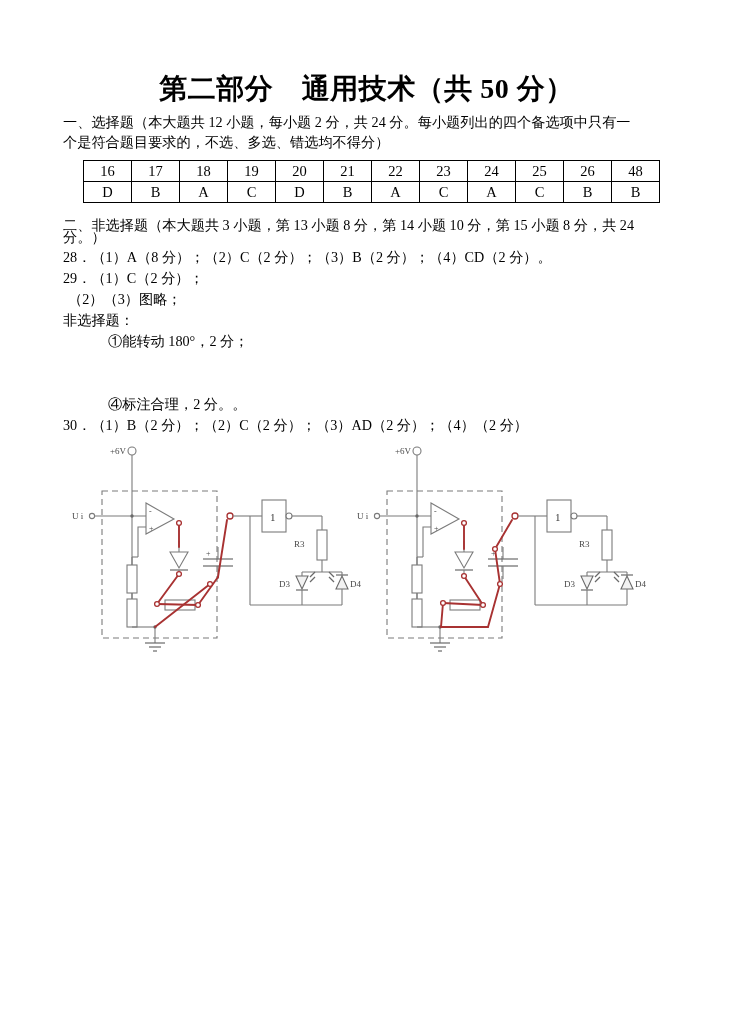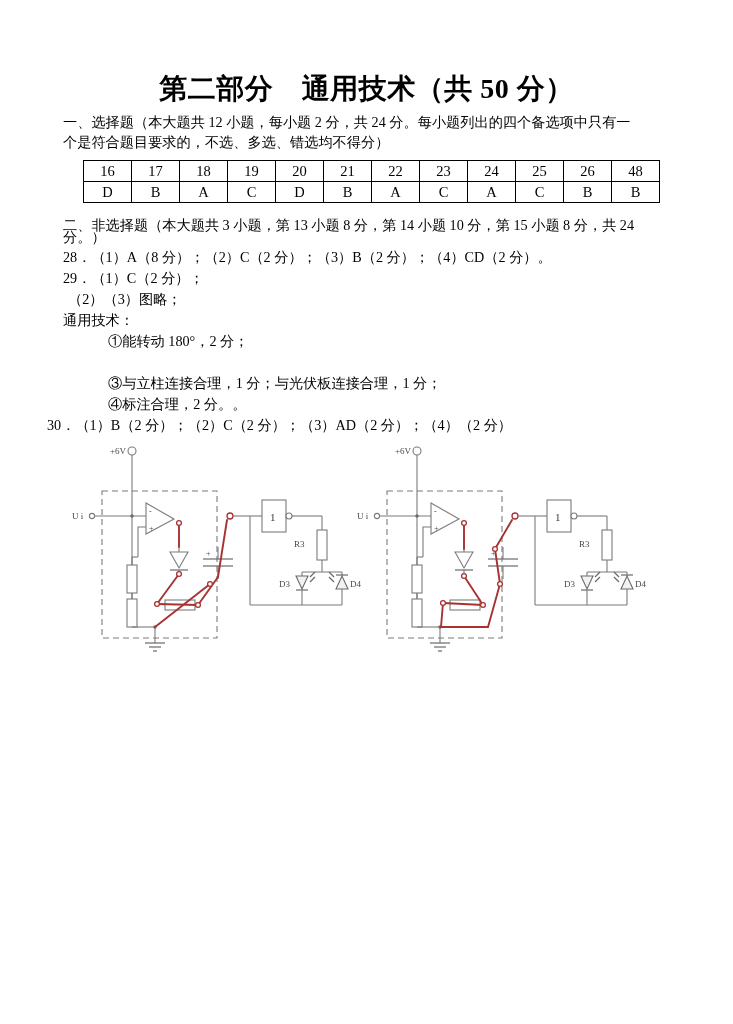--- a/index.html
+++ b/index.html
@@ -142,26 +142,25 @@
     </tbody>
   </table>
 
   <div class="tline" style="left:63px; top:191px;margin-top:24px;">二、非选择题（本大题共 3 小题，第 13 小题 8 分，第 14 小题 10 分，第 15 小题 8 分，共 24</div>
   <div class="tline" style="left:63px; top:227px;">分。）</div>
 
   <div class="tline" style="left:63px; top:247px;">28．（1）A（8 分）；（2）C（2 分）；（3）B（2 分）；（4）CD（2 分）。</div>
   <div class="tline" style="left:63px; top:268px;">29．（1）C（2 分）；</div>
   <div class="tline" style="left:68px; top:289px;">（2）（3）图略；</div>
 
-  <div class="tline" style="left:63px; top:310px;">通用技术：</div>
+  <div class="tline" style="left:63px; top:310px;">非选择题：</div>
   <div class="tline" style="left:108px; top:331px;">①能转动 180°，2 分；</div>
-  <div class="tline" style="left:108px; top:373px;">③与立柱连接合理，1 分；与光伏板连接合理，1 分；</div>
   <div class="tline" style="left:108px; top:394px;">④标注合理，2 分。。</div>
 
-  <div class="tline" style="left:47px; top:415px;text-align:right;">30．（1）B（2 分）；（2）C（2 分）；（3）AD（2 分）；（4）（2 分）</div>
+  <div class="tline" style="left:63px; top:415px;text-align:right;">30．（1）B（2 分）；（2）C（2 分）；（3）AD（2 分）；（4）（2 分）</div>
 
   <div class="circuit-wrap">
 
     <svg class="circuit" width="300" height="235" viewBox="0 0 300 235" style="position:absolute; left:70px; top:0;">
 
       <circle cx="62" cy="14" r="4" class="node-g"></circle>
       <text x="40" y="17" class="clabel">+6V</text>
       <path class="cw" d="M62 18 L62 190"></path>
 
       <rect x="32" y="54" width="115" height="147" class="dash-box"></rect>

